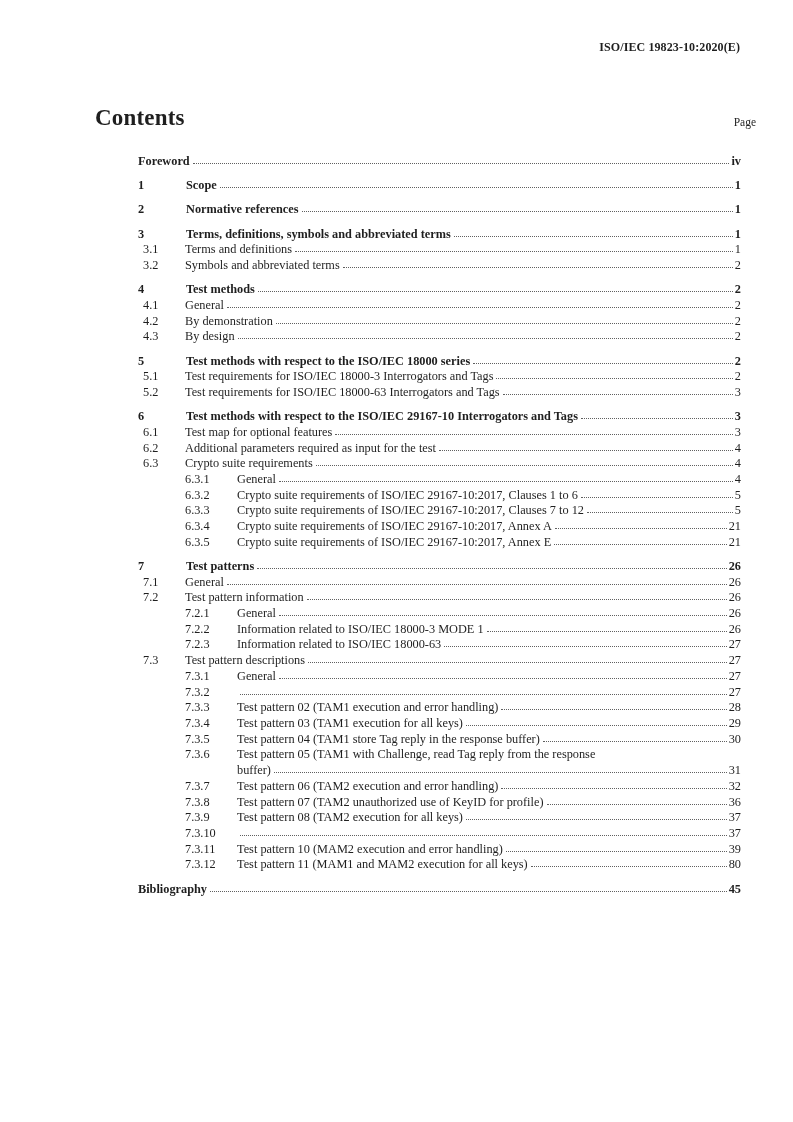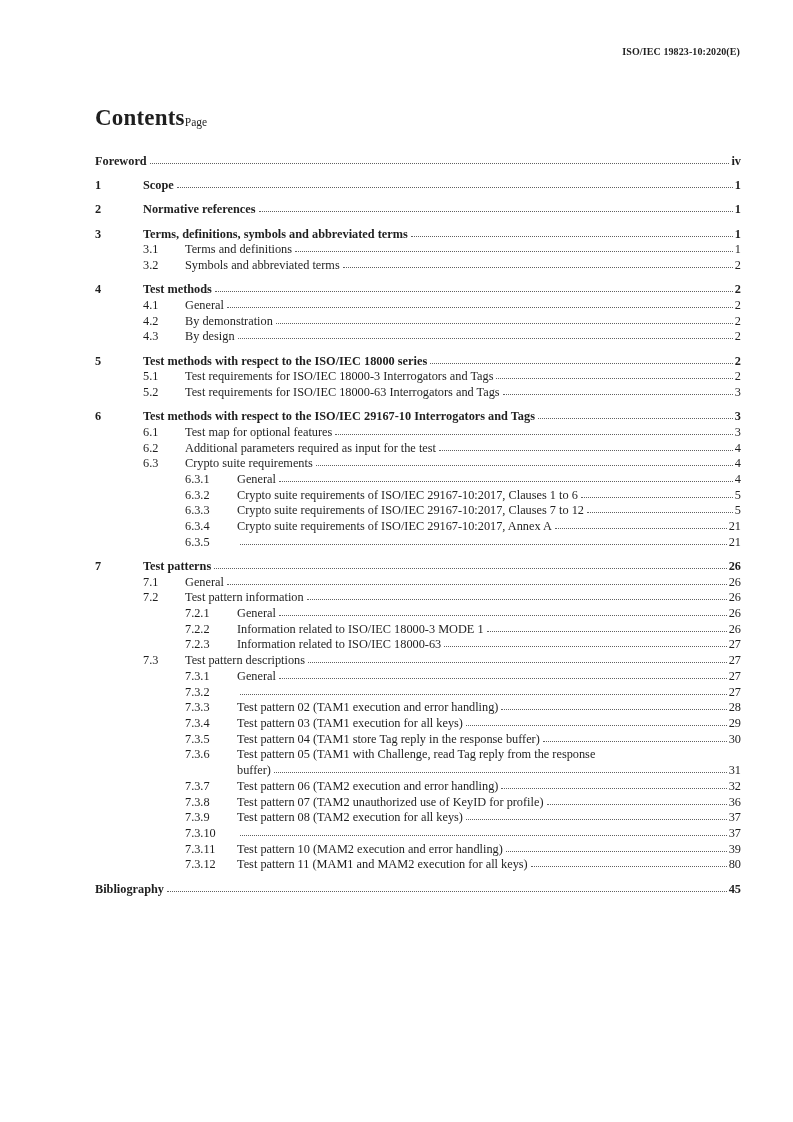--- a/index.html
+++ b/index.html
@@ -11,34 +11,35 @@
     position: relative;
     width: 793px;
     height: 1122px;
     background: #ffffff;
     font-family: "Liberation Serif", "DejaVu Serif", serif;
     color: #1f1f1f;
     overflow: hidden;
   }
   .doc-header {
     position: absolute;
-    top: 46px;
+    top: 40px;
     left: 95px;
     right: 53px;
     text-align: right;
-    font-size: 10px;
+    font-size: 12px;
     font-weight: bold;
     letter-spacing: 0.1px;
   }
   .contents-head {
     position: absolute;
     top: 105px;
     left: 95px;
     right: 37px;
     display: flex;
+    justify-content: space-between;
     align-items: flex-end;
   }
   .contents-title {
     font-size: 23px;
     font-weight: bold;
     letter-spacing: 0.2px;
   }
   .page-label {
     font-size: 11.5px;
     padding-bottom: 3px;
@@ -48,21 +49,21 @@
     top: 154px;
     left: 95px;
     width: 646px;
   }
   .toc-row {
     display: flex;
     align-items: baseline;
     font-size: 12.3px;
     line-height: 15.7px;
   }
-  .toc-row.bold { margin-top: 8.5px; }
+  .toc-row.bold { margin-top: 8.5px; margin-left: 43px; }
   .toc-row .num {
     flex: 0 0 auto;
     white-space: nowrap;
   }
   .toc-row .label {
     flex: 0 1 auto;
   }
   .toc-row .leader {
     flex: 1 1 auto;
     min-width: 8px;
@@ -232,20 +233,21 @@
         <span class="pg">5</span>
       </div>
       <div class="toc-row lvl3">
         <span class="num">6.3.4</span>
         <span class="label">Crypto suite requirements of ISO/IEC 29167-10:2017, Annex A</span>
         <span class="leader"></span>
         <span class="pg">21</span>
       </div>
       <div class="toc-row lvl3">
         <span class="num">6.3.5</span>
+        <span class="label">Crypto suite requirements of ISO/IEC 29167-10:2017, Annex E</span>
         <span class="leader"></span>
         <span class="pg">21</span>
       </div>
       <div class="toc-row lvl1 bold">
         <span class="num">7</span>
         <span class="label">Test patterns</span>
         <span class="leader"></span>
         <span class="pg">26</span>
       </div>
       <div class="toc-row lvl2">

